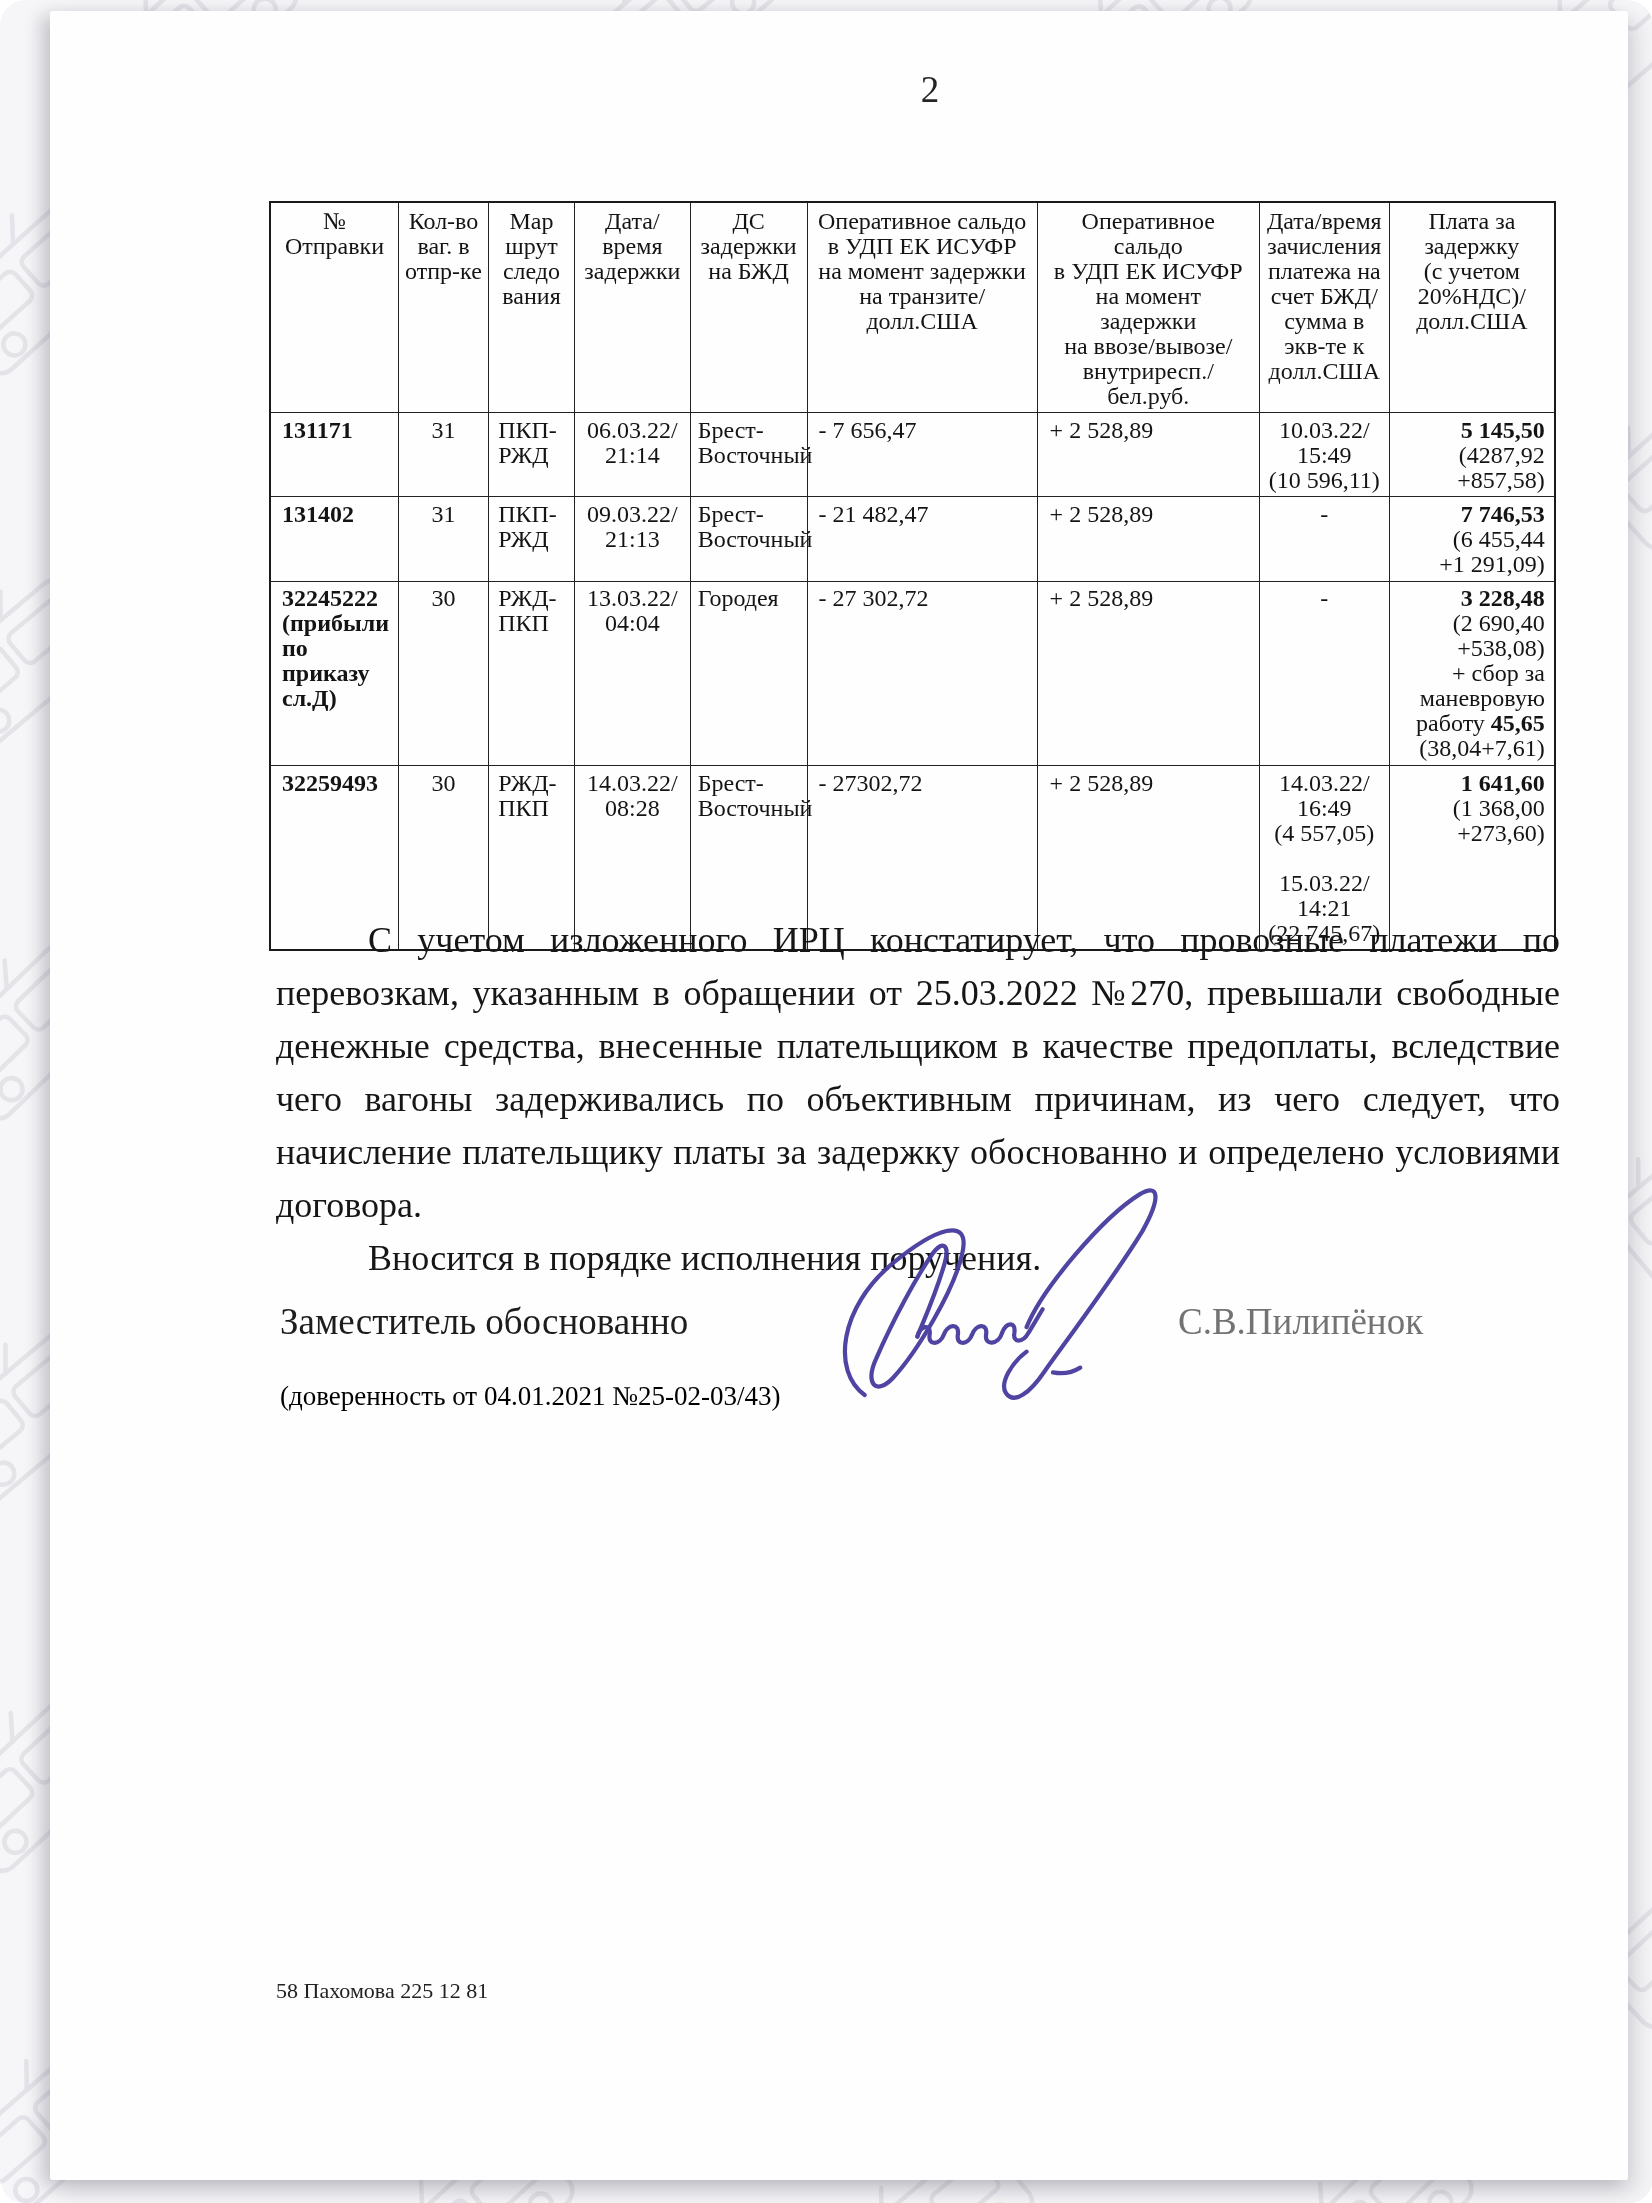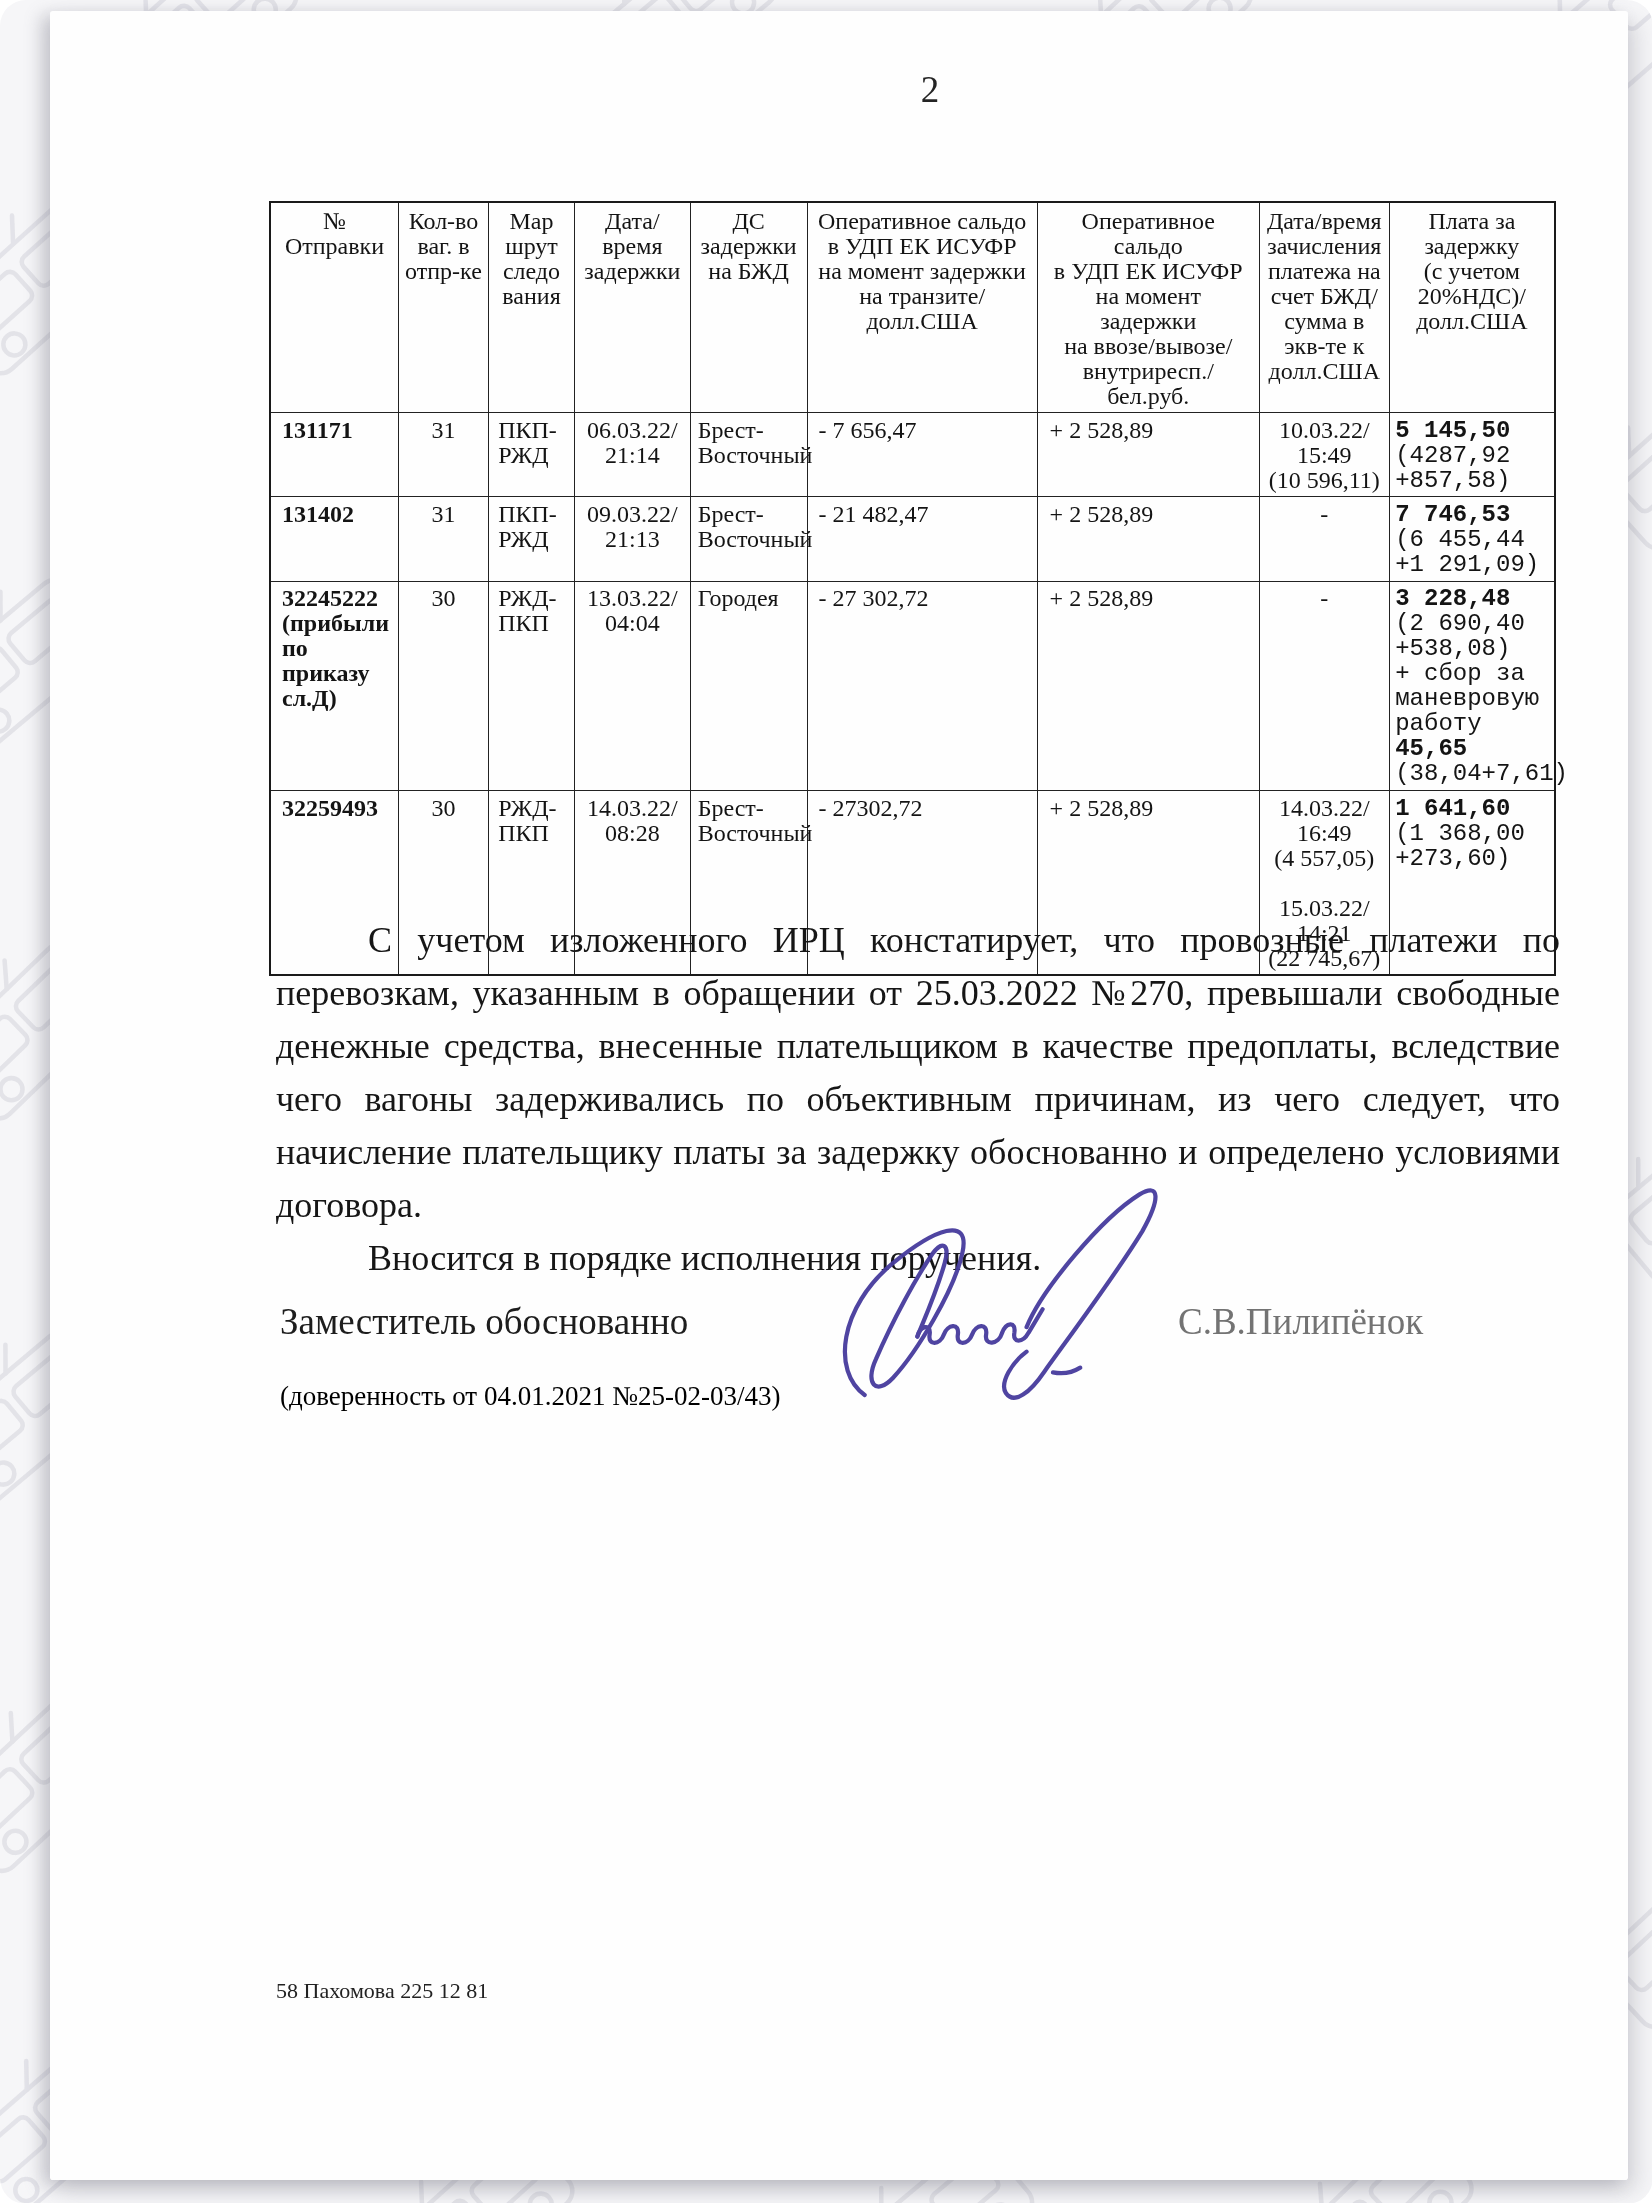--- a/index.html
+++ b/index.html
@@ -44,21 +44,21 @@
     vertical-align:top;padding:4.6px 5.5px 3.7px;white-space:pre-line;
   }
   table.shipments td:nth-child(1){text-align:left;padding-left:11px;font-weight:bold;}
   table.shipments td:nth-child(2){text-align:center;}
   table.shipments td:nth-child(3){text-align:left;padding-left:9.2px;}
   table.shipments td:nth-child(4){text-align:center;}
   table.shipments td:nth-child(5){text-align:left;padding-left:7px;}
   table.shipments td:nth-child(6){text-align:left;padding-left:11px;}
   table.shipments td:nth-child(7){text-align:left;padding-left:12px;}
   table.shipments td:nth-child(8){text-align:center;}
-  table.shipments td:nth-child(9){padding-right:9.2px;font-family:Liberation Mono, monospace;}
+  table.shipments td:nth-child(9){text-align:right;padding-right:9.2px;}
   table.shipments b{font-weight:bold;}
   
   .body-text{
     position:absolute;left:226px;top:903px;width:1284px;
     font-size:36px;line-height:53px;text-align:justify;color:#161616;
   }
   .body-text p{margin:0;text-indent:92px;}
   
   .sig-title{
     position:absolute;left:230px;top:1289px;font-size:37px;color:#1d1d1d;

